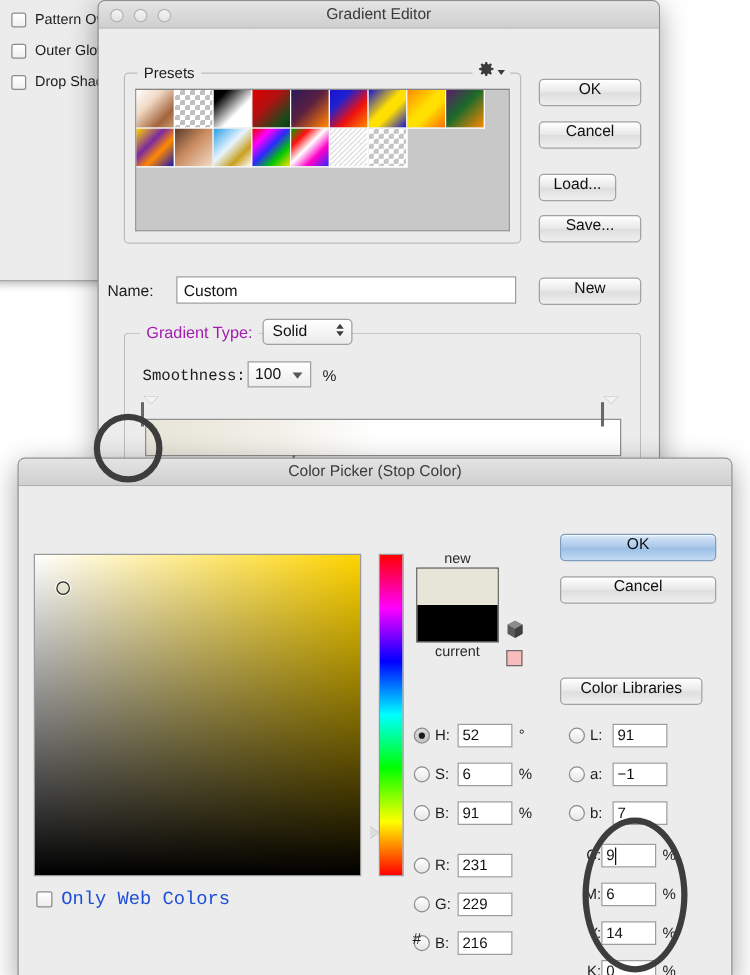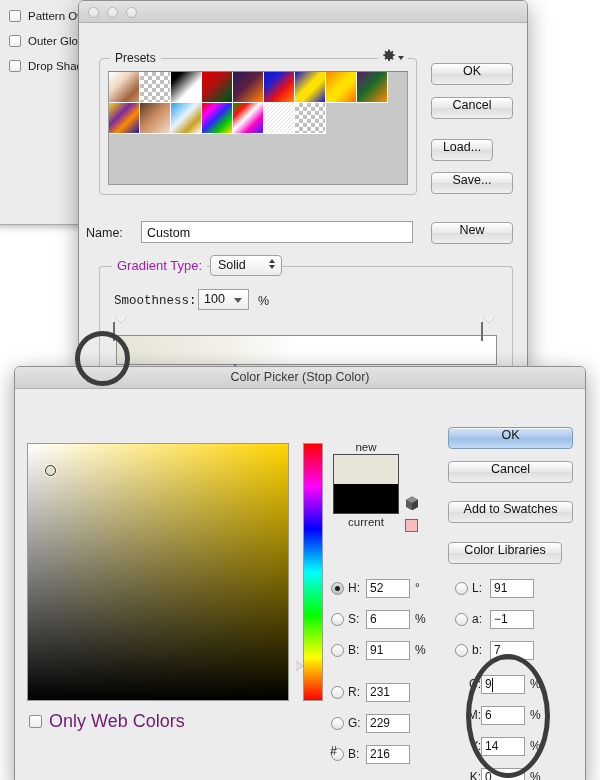--- a/index.html
+++ b/index.html
@@ -202,21 +202,21 @@
   #hue-marker {
     position: absolute; left: 281px; top: 272px;
     width: 0; height: 0; border-top: 5px solid transparent; border-bottom: 5px solid transparent;
     border-left: 7px solid #dedede; filter: drop-shadow(0 0 0.6px #555);
   }
   #only-web-row { position: absolute; left: 14px; top: 322px; display: flex; align-items: center; }
   #only-web-box {
     width: 13px; height: 13px; border: 1px solid #8d8d8d; border-radius: 2px;
     background: linear-gradient(#ffffff, #ededed); margin-right: 7px;
   }
-  #only-web-label { font-size: 18px; color: #701a75; }
+  #only-web-label { font-size: 15px; color: #1d4ed8; font-family: Liberation Mono, monospace; }
 
   
   #preview-wrap { position: absolute; left: 318px; top: 52px; width: 66px; }
   #lbl-new { font-size: 11.5px; color: #2a2a2a; text-align: center; display: block; }
   #swatch-box { width: 66px; height: 60px; border: 1px solid #4a4a4a; margin-top: 1px; }
   #swatch-new { height: 50%; }
   #swatch-cur { height: 50%; }
   #lbl-current { font-size: 11.5px; color: #2a2a2a; text-align: center; display: block; margin-top: 2px; }
   #gamut-icons { position: absolute; left: 390px; top: 107px; }
   #web-swatch { width: 13px; height: 13px; border: 1px solid #6b6b6b; margin-top: 4px; }
@@ -281,20 +281,21 @@
     </div>
   </div>
 
   <div class="window" id="gradient-editor">
     <div class="titlebar">
       <div class="traffic">
         <span></span>
         <span></span>
         <span></span>
       </div>
+      <div class="title">Gradient Editor</div>
     </div>
 
     <div class="body">
 
       <div class="group-box" id="presets-group">
         <span class="group-title">Presets</span>
         <span class="gear-wrap">
           <svg class="gear-icon" width="14" height="14" viewBox="0 0 16 16">
             <path fill="#3b3b3b" d="M8 5.1A2.9 2.9 0 1 0 8 10.9 2.9 2.9 0 1 0 8 5.1zm0 1.6a1.3 1.3 0 1 1 0 2.6 1.3 1.3 0 0 1 0-2.6z"></path>
             <path fill="#3b3b3b" d="M7.1 0.6h1.8l0.25 1.9 1.25 0.52 1.55-1.15 1.27 1.27-1.15 1.55 0.52 1.25 1.9 0.25v1.8l-1.9 0.25-0.52 1.25 1.15 1.55-1.27 1.27-1.55-1.15-1.25 0.52-0.25 1.9H7.1l-0.25-1.9-1.25-0.52-1.55 1.15-1.27-1.27 1.15-1.55-0.52-1.25-1.9-0.25v-1.8l1.9-0.25 0.52-1.25-1.15-1.55 1.27-1.27 1.55 1.15 1.25-0.52z"></path>
@@ -405,21 +406,20 @@
         <svg width="14" height="15" viewBox="0 0 14 15">
           <path fill="#5a5a5a" d="M7 0.5 13 3.8v7.2L7 14.3 1 11V3.8z"></path>
           <path fill="#8c8c8c" d="M7 0.5 13 3.8 7 7.1 1 3.8z"></path>
           <path fill="#3f3f3f" d="M7 7.1 13 3.8v7.2L7 14.3z"></path>
         </svg>
         <div id="web-swatch" style="background: rgb(247, 189, 189);"></div>
       </div>
 
       <div class="btn primary" id="cp-ok">OK</div>
       <div class="btn" id="cp-cancel">Cancel</div>
-      <div class="btn" id="cp-swatch">Add to Swatches</div>
       <div class="btn" id="cp-libs">Color Libraries</div>
 
       <div id="num-hsb">
           <div class="num-row" style="left: 316px; top: 188px;">
             <span class="radio on"></span>
             <span class="num-label">H:</span>
             <span class="num-input">52</span>
             <span class="num-unit">°</span>
           </div>
           <div class="num-row" style="left: 316px; top: 219px;">

